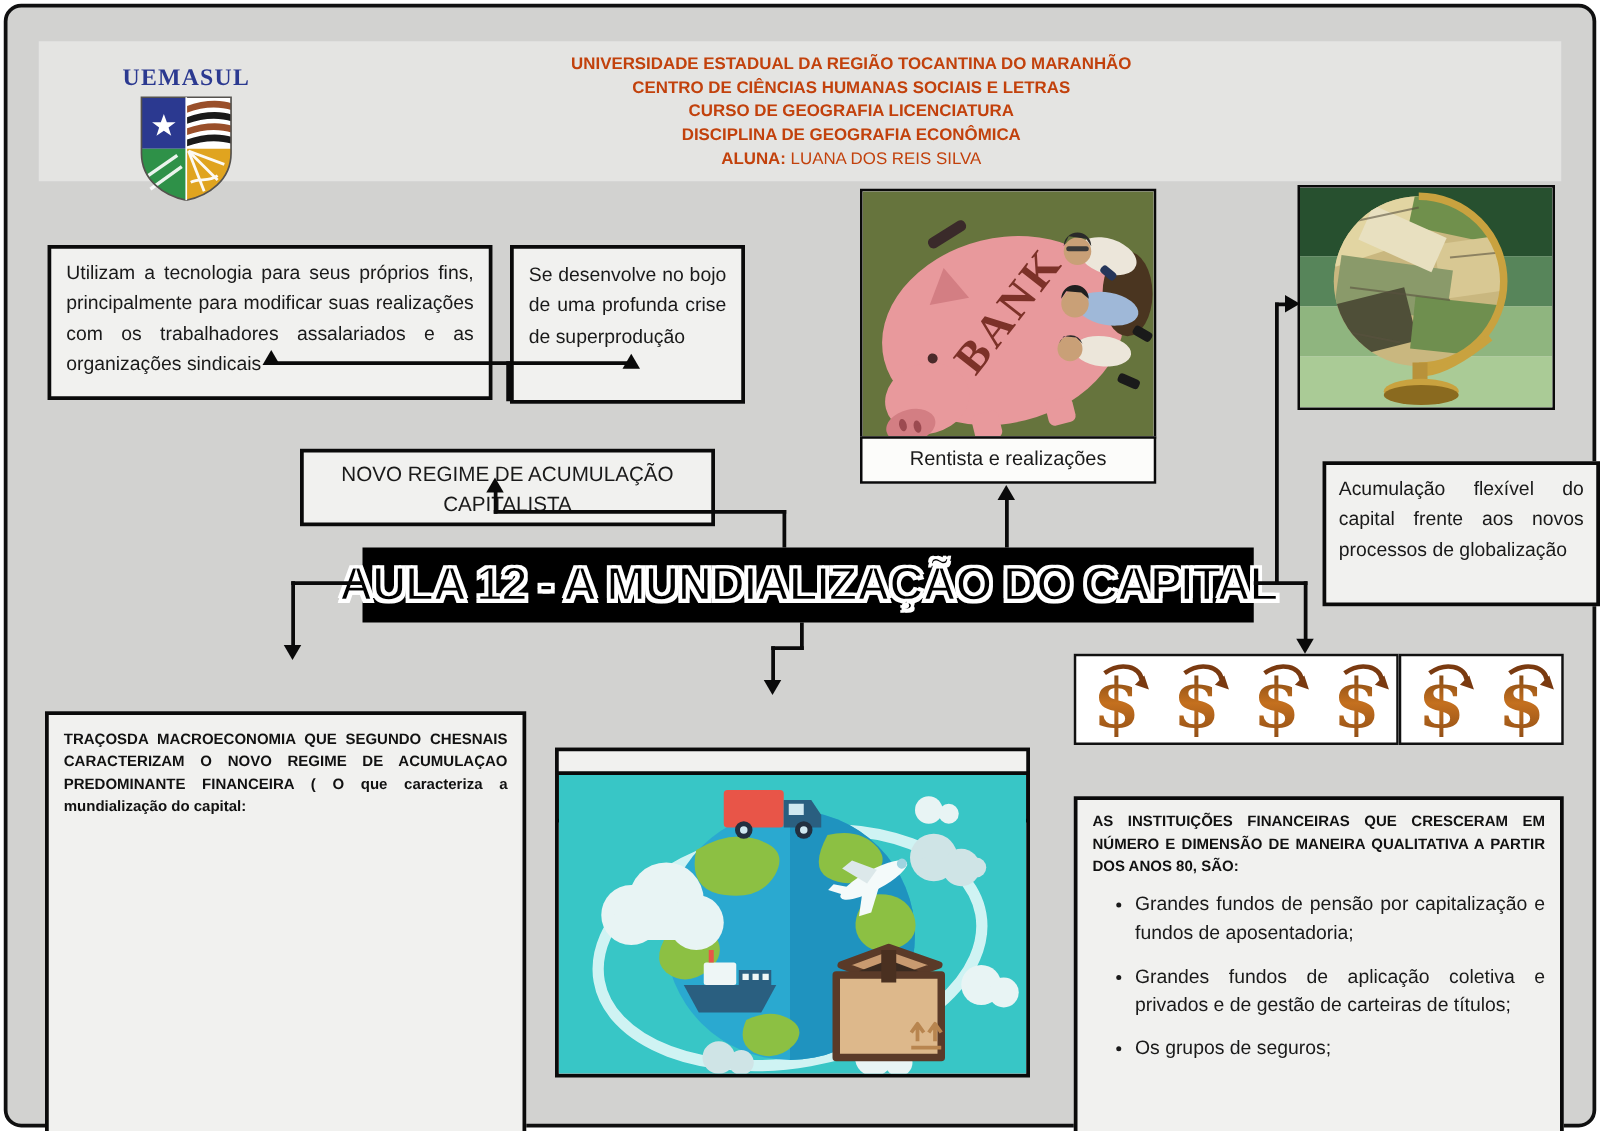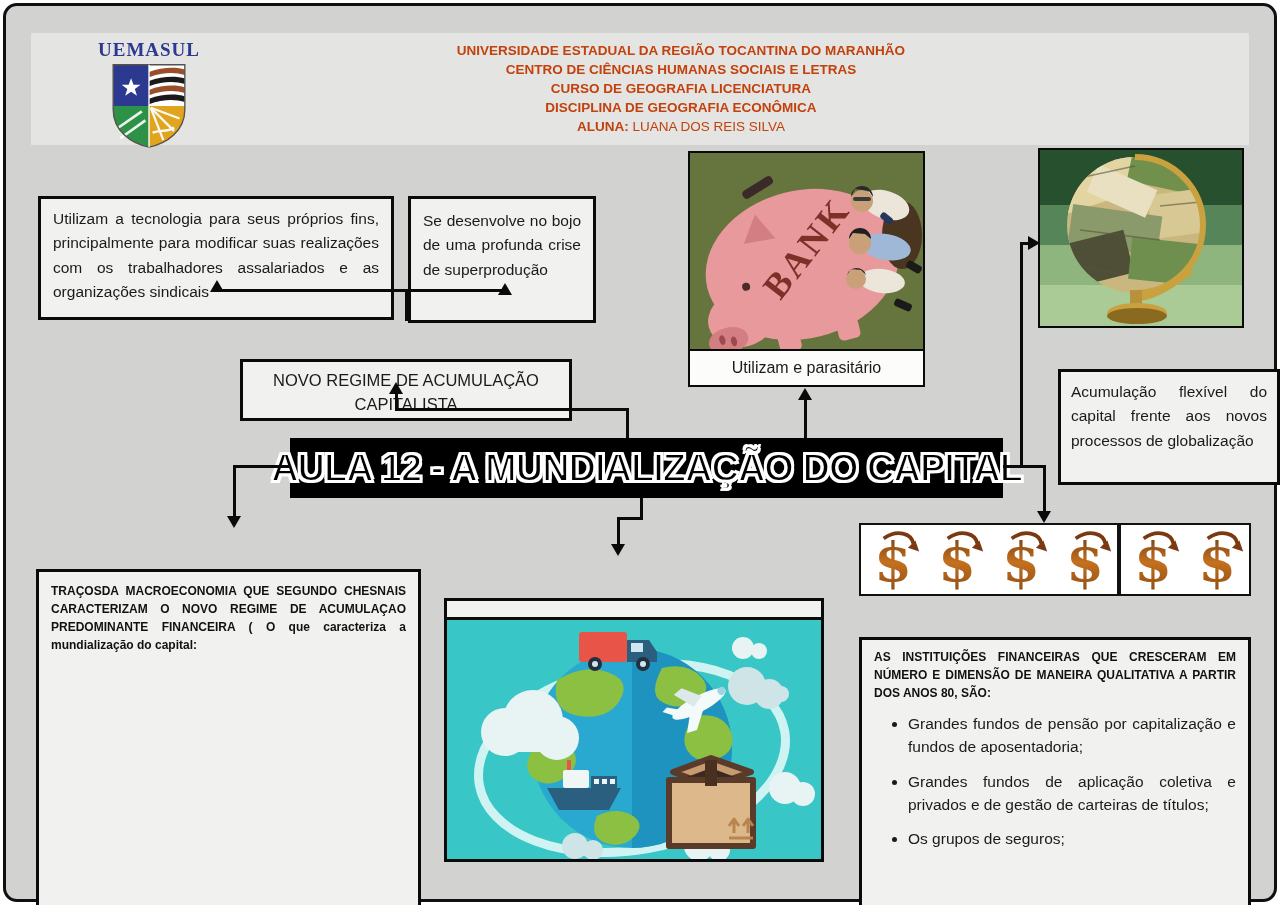--- a/index.html
+++ b/index.html
@@ -3,21 +3,21 @@
 <meta charset="utf-8">
 <style>
   html,body{margin:0;padding:0;}
   .page{position:relative;width:1280px;height:905px;background:#ffffff;
         font-family:"Liberation Sans",sans-serif;overflow:hidden;}
   .frame{position:absolute;left:3px;top:3px;right:3px;bottom:3px;
          border:3px solid #101010;border-radius:14px;background:#d2d2d0;}
   .abs{position:absolute;}
   .header-band{position:absolute;left:25px;top:27px;width:1218px;height:112px;background:#e4e4e2;}
   .logo-text{font-family:"Liberation Serif",serif;font-weight:bold;color:#2b3990;
-             font-size:19px;letter-spacing:1px;text-align:center;}
+             font-size:19px;letter-spacing:1px;text-align:center;margin-top:13px;}
   .header-text{position:absolute;left:280px;top:8px;width:740px;text-align:center;
                font-size:13.5px;font-weight:bold;color:#c2410c;line-height:19px;}
   .header-text .plain{font-weight:normal;}
   .nodebox{position:absolute;background:#f1f1ef;border:3px solid #0a0a0a;color:#1a1a1a;
            box-sizing:border-box;margin-top:41px;}
   .jtext{text-align:justify;font-size:15.5px;line-height:1.58;}
   .ctext{text-align:center;}
   .banner{position:absolute;background:#000;display:flex;align-items:center;justify-content:center;}
   .banner-text{font-size:38px;font-weight:800;letter-spacing:-1px;white-space:nowrap;
                color:#000;-webkit-text-stroke:2px #ffffff;
@@ -118,21 +118,21 @@
           <path d="M159,86 a11 11 0 0 1 22,0 l-6,-5 -12,-1 Z" fill="#1f1f1f"></path>
           <ellipse cx="192" cy="128" rx="23" ry="12" transform="rotate(6 192 128)" fill="#ece6da"></ellipse>
           <circle cx="166" cy="126" r="10" fill="#c9a077"></circle>
           <path d="M157,122 a10 10 0 0 1 19,0 l-5,-5 -10,-1 Z" fill="#2a2a2a"></path>
           <rect x="216" y="110" width="16" height="8" rx="3" transform="rotate(30 224 114)" fill="#1a1a1a"></rect>
           <rect x="204" y="148" width="18" height="8" rx="3" transform="rotate(24 213 152)" fill="#1a1a1a"></rect>
           <rect x="190" y="62" width="14" height="7" rx="3" transform="rotate(40 197 65)" fill="#26365a"></rect>
         </g>
       </svg>
     </div>
-    <div class="cap" style="position:absolute;left:682px;top:343px;width:237px;height:38px;">Utilizam e parasitário</div>
+    <div class="cap" style="position:absolute;left:682px;top:343px;width:237px;height:38px;">Rentista e realizações</div>
 
     <div class="imgframe" style="left:1032px;top:142px;width:206px;height:180px;border-width:2px;">
       <svg width="202" height="176" viewBox="0 0 202 176">
         <rect width="202" height="55" fill="#27502f"></rect>
         <rect y="55" width="202" height="40" fill="#57855a"></rect>
         <rect y="95" width="202" height="40" fill="#8fb57f"></rect>
         <rect y="135" width="202" height="41" fill="#aacb96"></rect>
         <clipPath id="gclip">
             <circle cx="95" cy="75" r="68"></circle>
           </clipPath>

